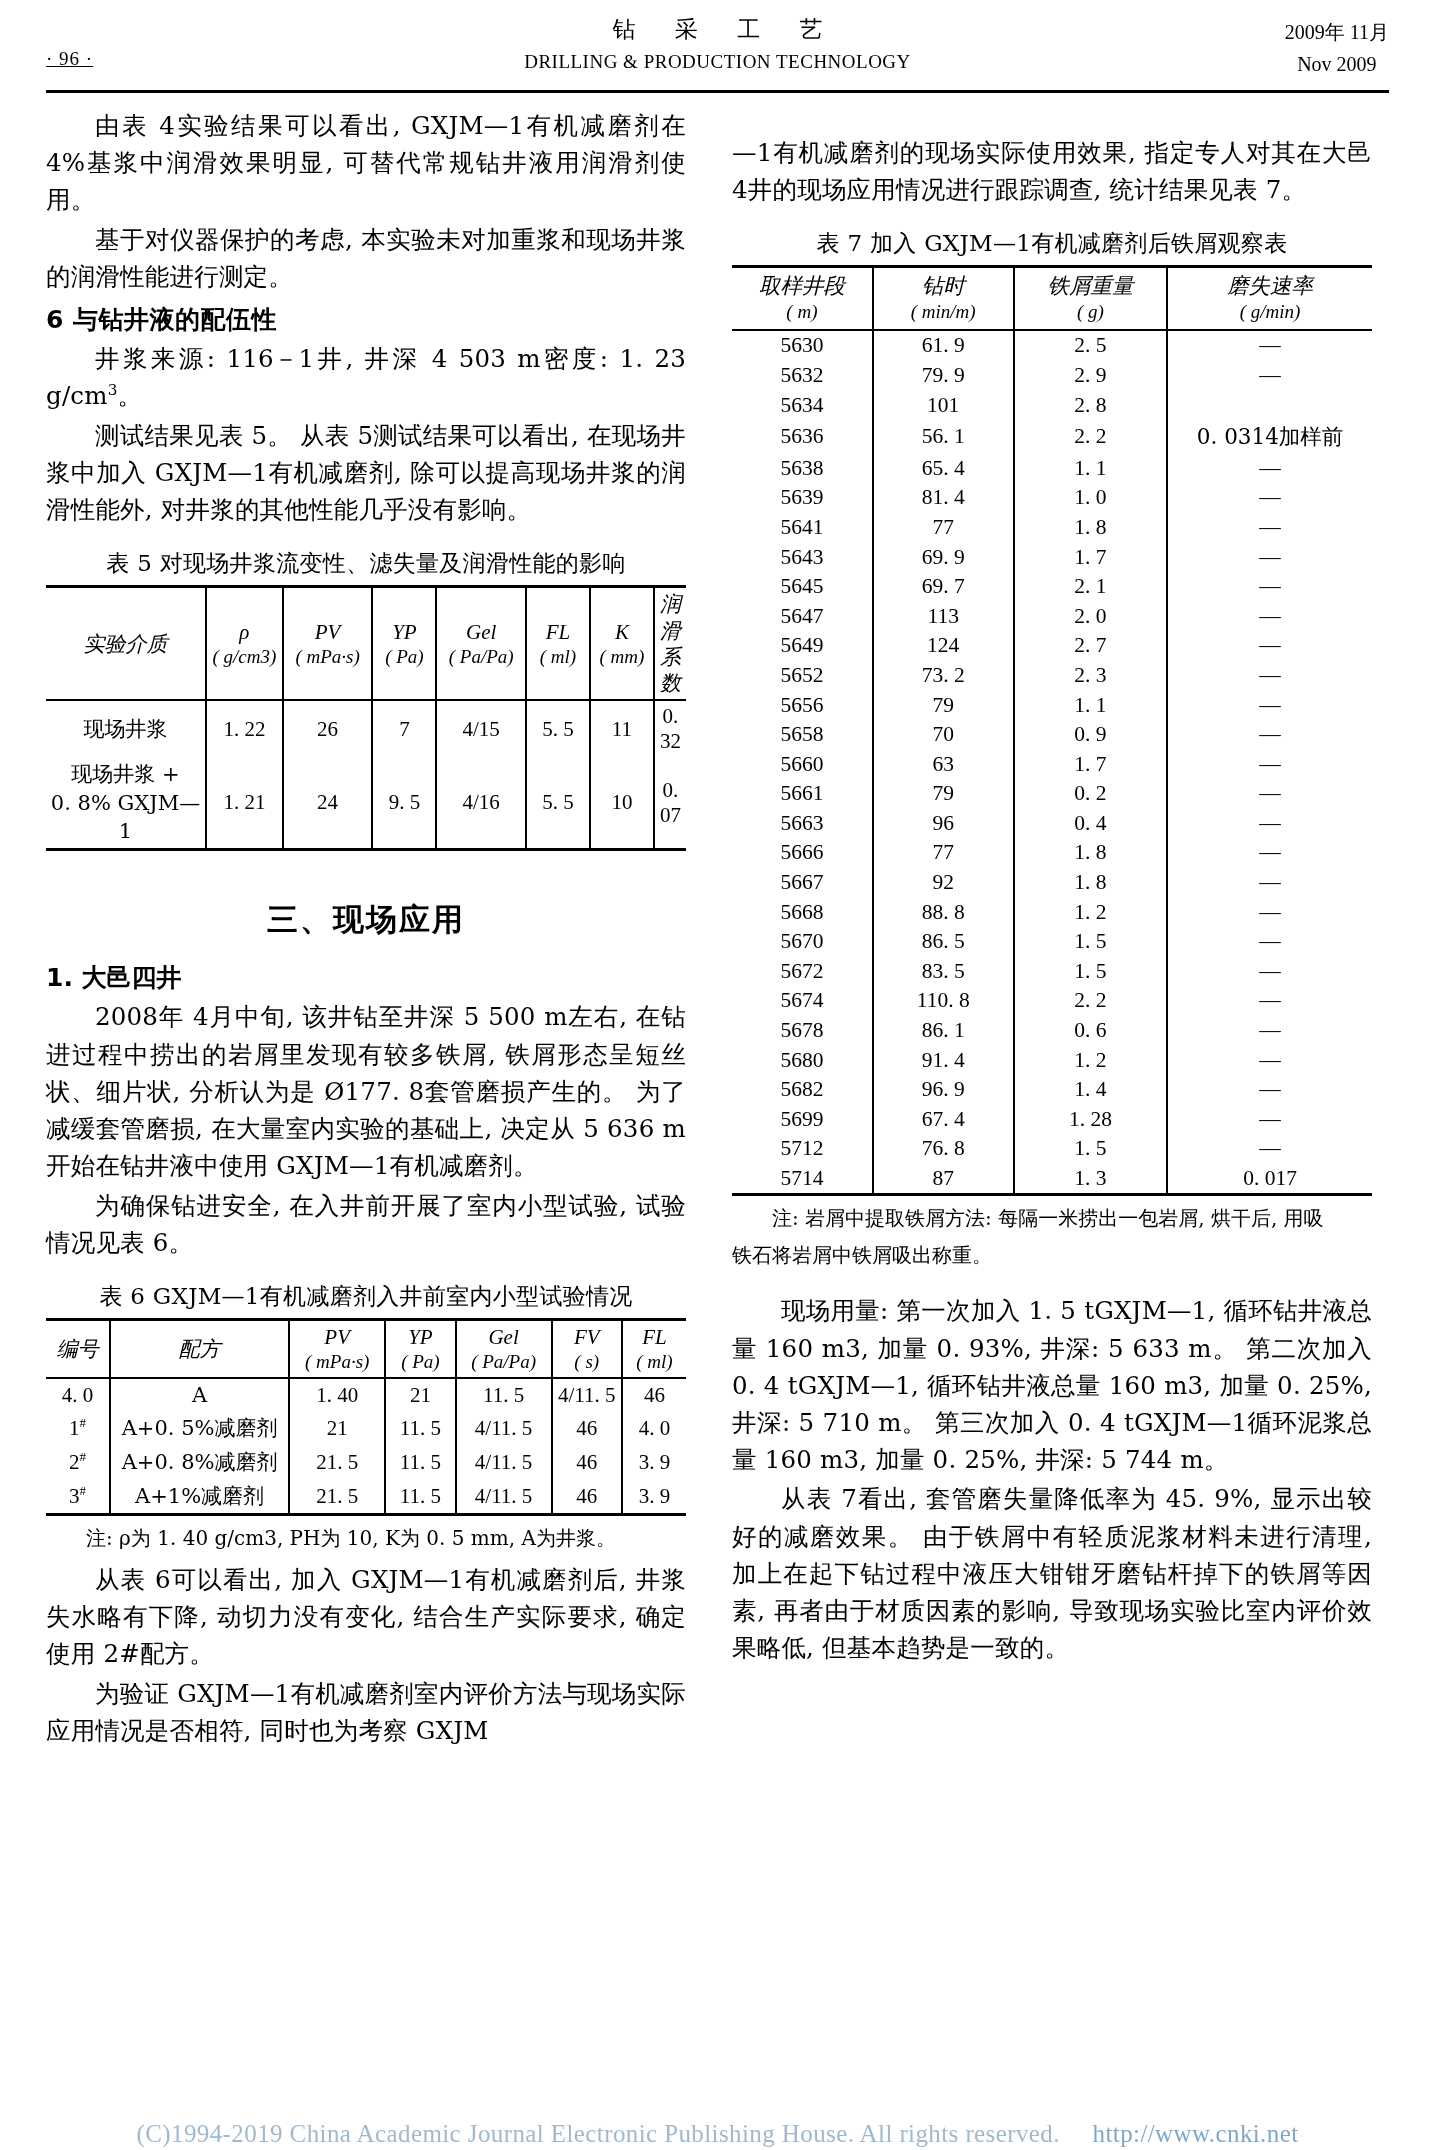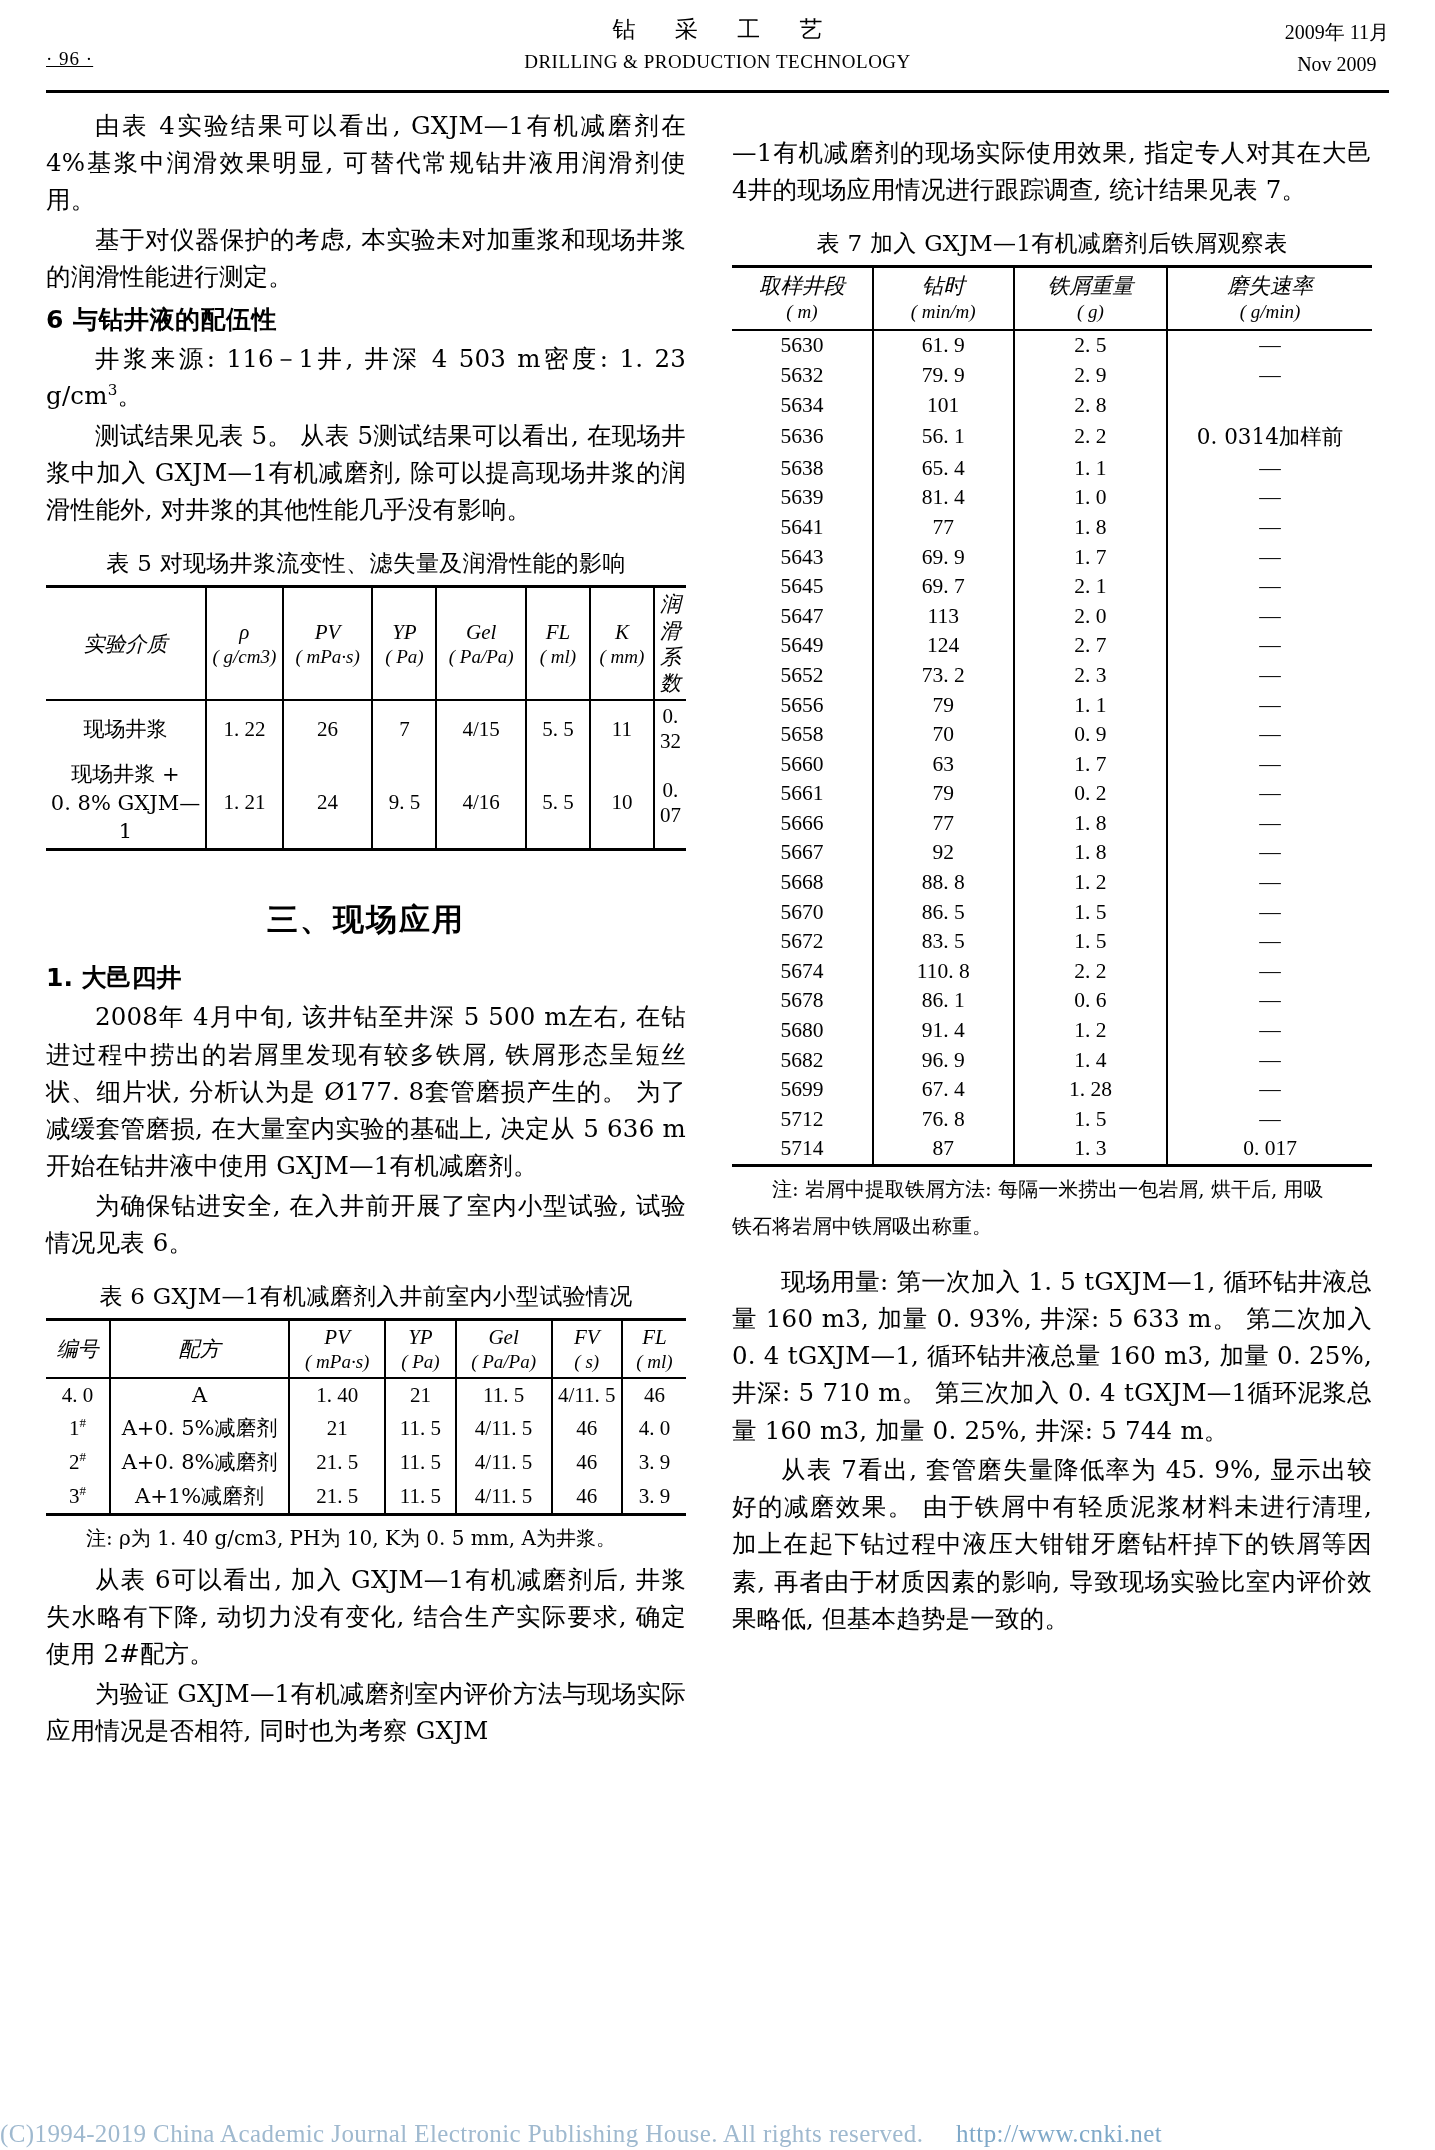--- a/index.html
+++ b/index.html
@@ -169,20 +169,21 @@
   table.t7 thead th { padding: 5px 2px; }
 
   table.t6 td.formula { font-size: 21px; }
   table.t5 td.media { font-size: 21px; }
 
   
   .footer {
     position: absolute;
     left: 0; right: 0;
     bottom: 16px;
+    text-align: center;
     font-size: 25px;
     color: #9fb9cf;
     font-family: "Liberation Serif", serif;
     letter-spacing: 0.4px;
     white-space: nowrap;
   }
   .footer .url { color: #7fa8c8; }
 </style>
 </head>
 <body>
@@ -484,20 +485,26 @@
                 <td>1. 7</td>
                 <td>—</td>
               </tr>
             <tr>
                 <td>5661</td>
                 <td>79</td>
                 <td>0. 2</td>
                 <td>—</td>
               </tr>
             <tr>
+                <td>5663</td>
+                <td>96</td>
+                <td>0. 4</td>
+                <td>—</td>
+              </tr>
+            <tr>
                 <td>5666</td>
                 <td>77</td>
                 <td>1. 8</td>
                 <td>—</td>
               </tr>
             <tr>
                 <td>5667</td>
                 <td>92</td>
                 <td>1. 8</td>
                 <td>—</td>

